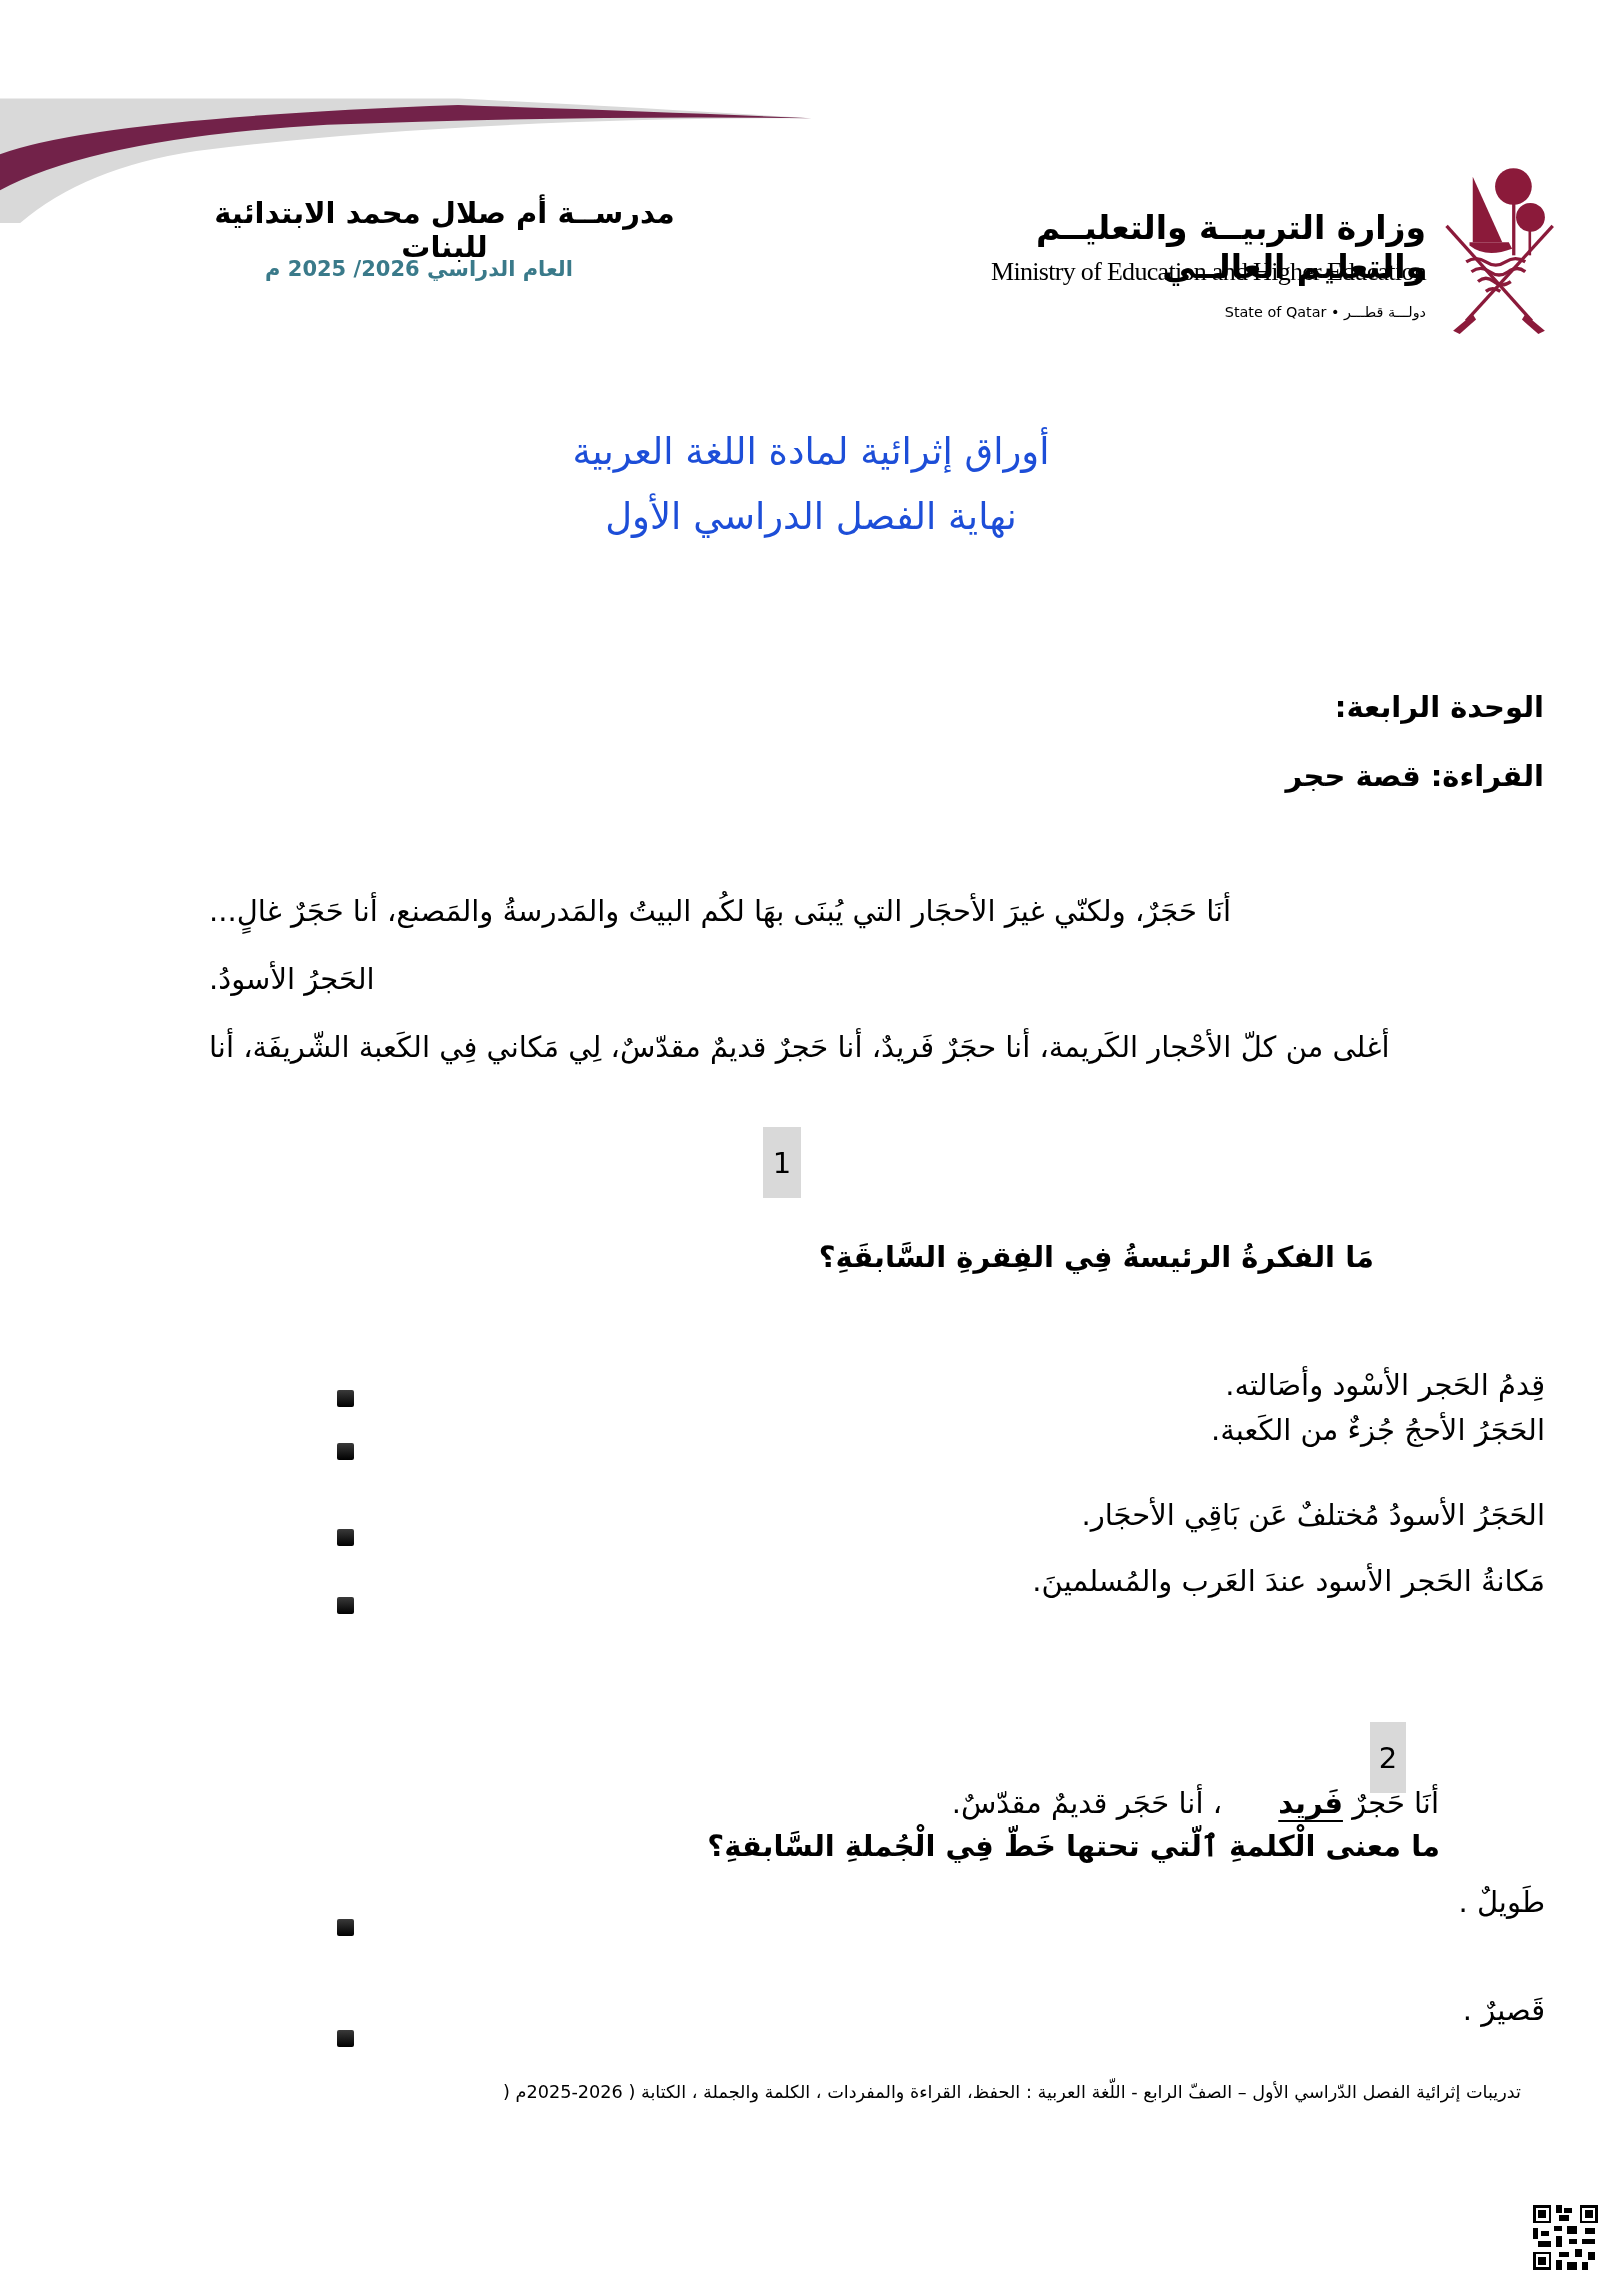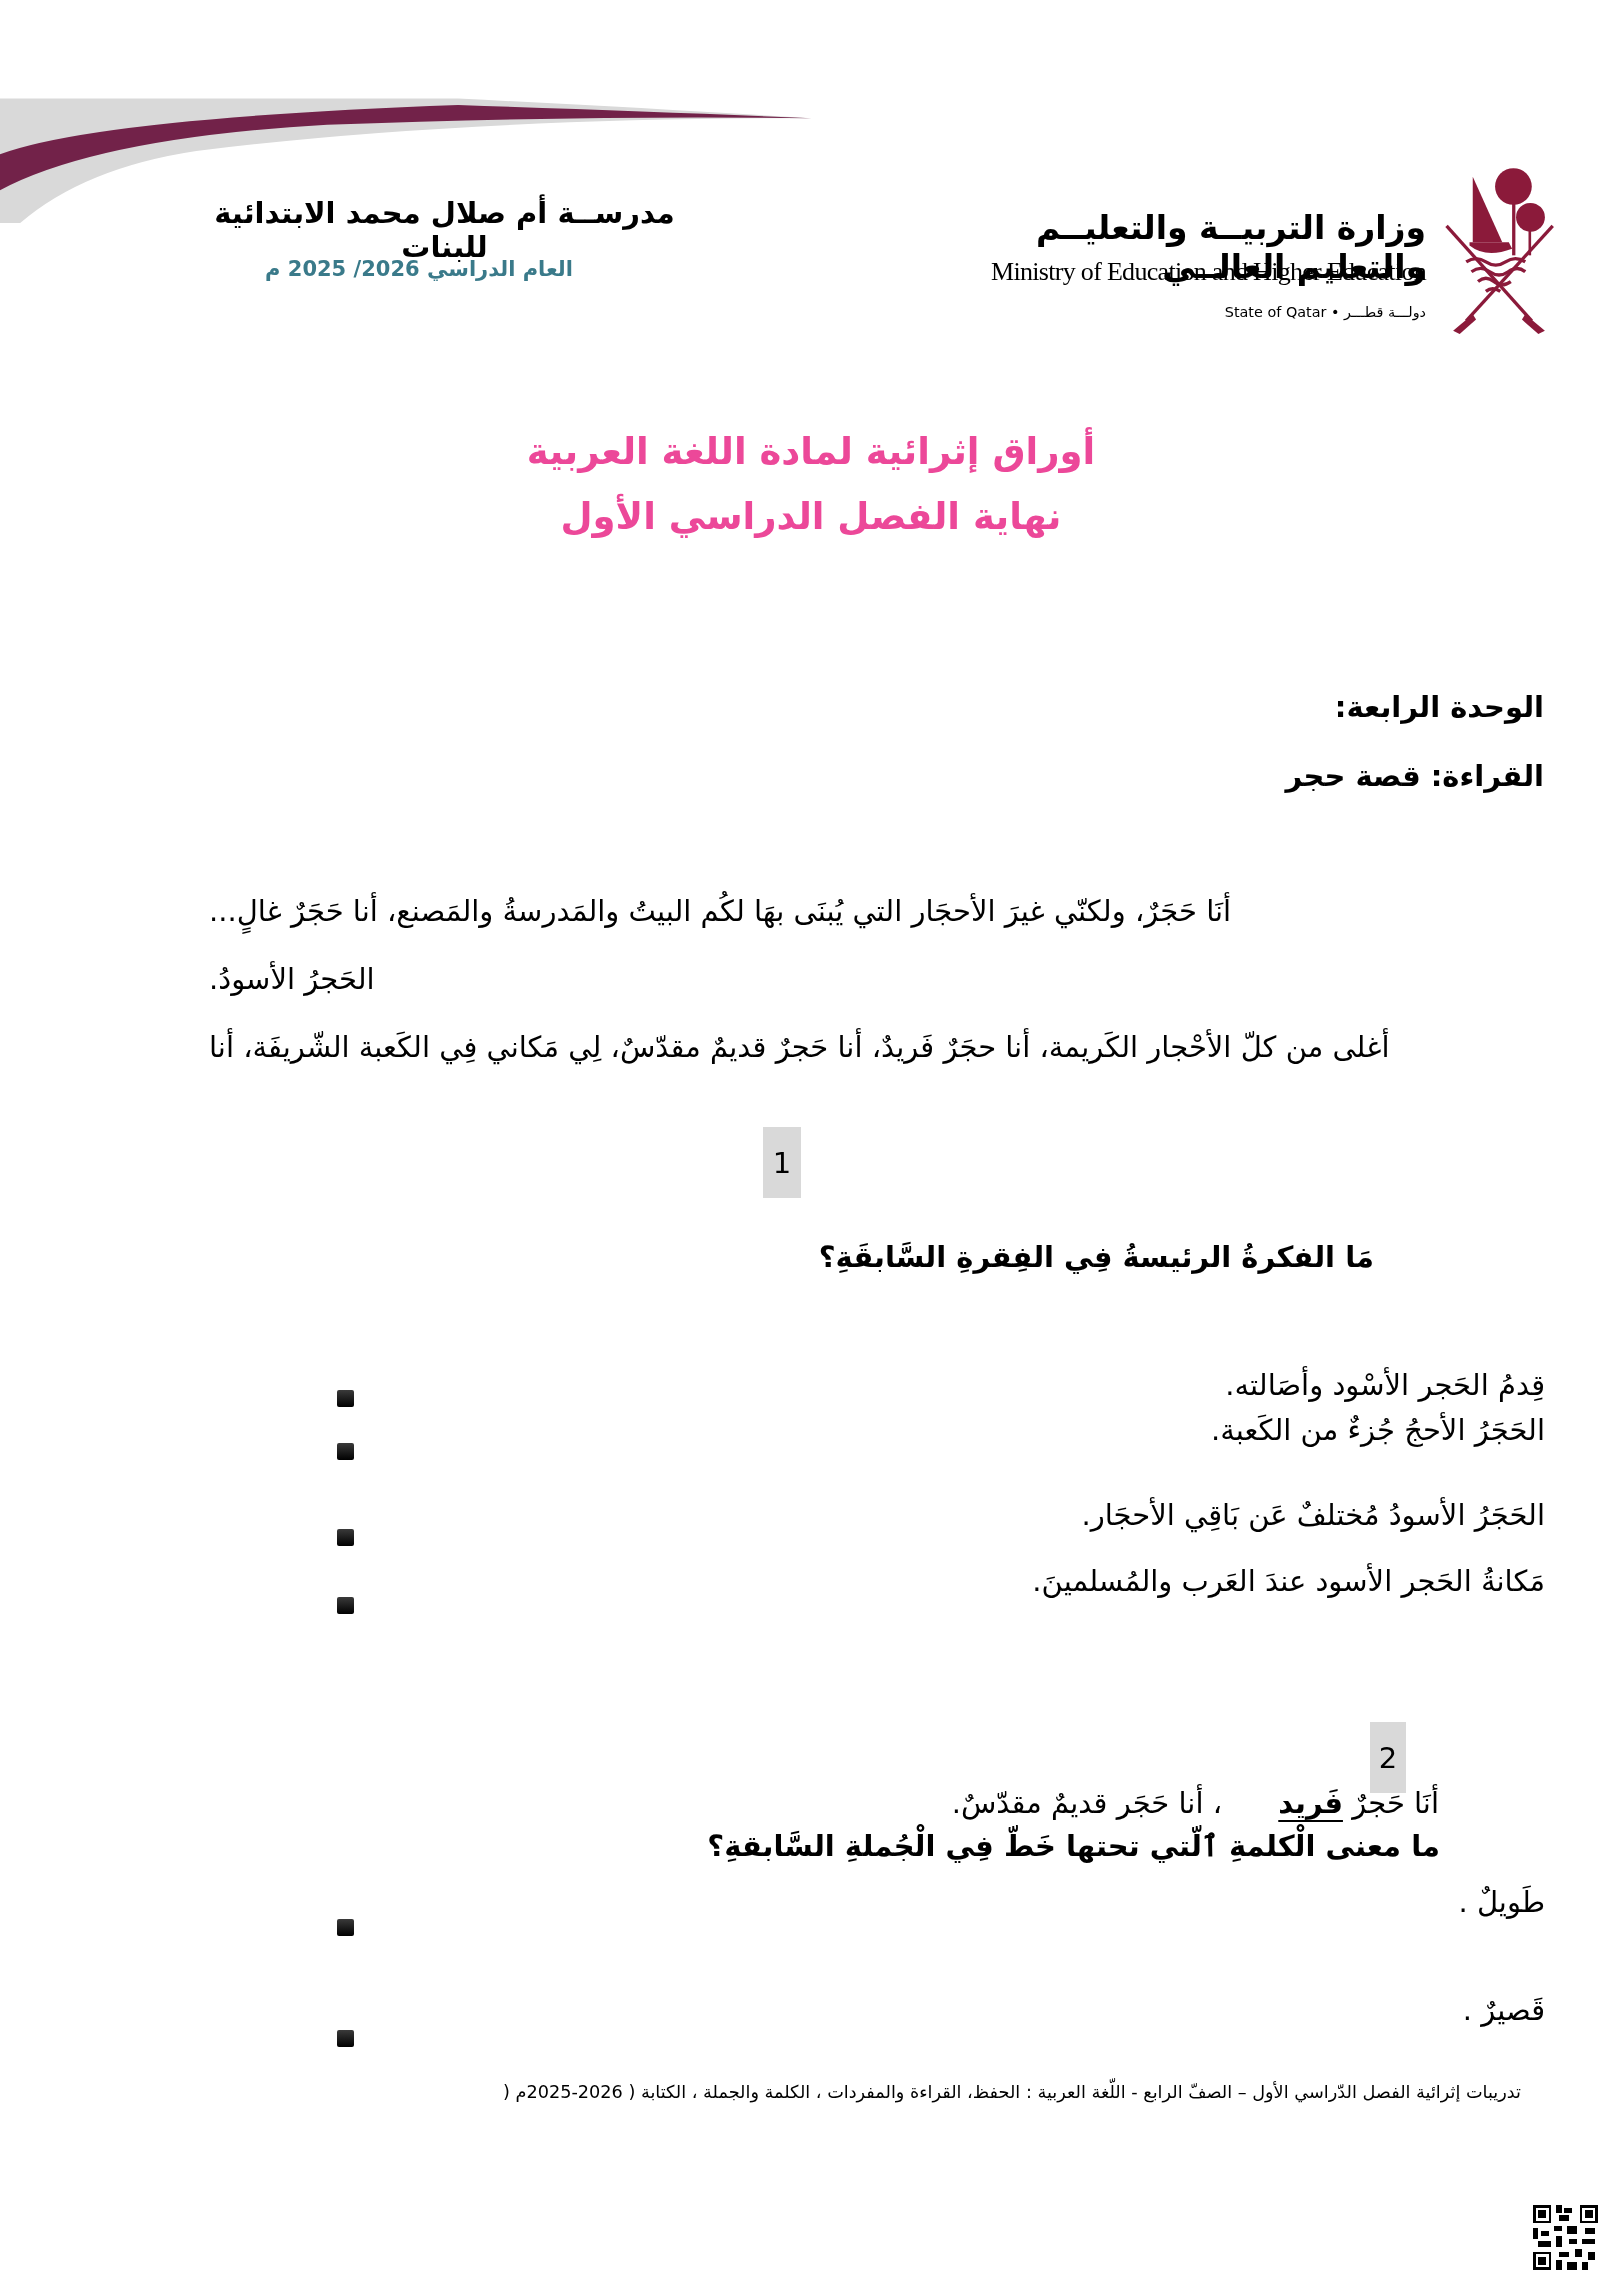--- a/index.html
+++ b/index.html
@@ -17,22 +17,22 @@
     .school-year { left: 249px; top: 257px; width: 340px; font-size: 21px; font-weight: bold;
                    color: #3a7a8a; text-align: center; }
 
     
     .ministry-ar { left: 942px; top: 208px; width: 484px; font-size: 33px; font-weight: bold; text-align: right; }
     .ministry-en { left: 942px; top: 257px; width: 484px; font-size: 26px; font-family: Liberation Serif, serif; text-align: right; letter-spacing: -0.7px; }
     .ministry-state { left: 1073px; top: 304px; width: 353px; font-size: 14.4px; text-align: right; }
     .emblem { left: 1440px; top: 157px; width: 118px; height: 177px; }
 
     
-    .doc-title { left: 196px; top: 419px; width: 1230px; text-align: center; color: #ec4899;
-                 font-size: 37px; font-weight: bold; line-height: 65px; font-family: "DejaVu Sans", sans-serif; }
+    .doc-title { left: 196px; top: 419px; width: 1230px; text-align: center; color: #1d4ed8;
+                 font-size: 37px; font-weight: normal; line-height: 65px; font-family: "DejaVu Sans", sans-serif; }
 
     
     .unit-label { left: 785px; width: 759px; font-size: 29px; font-weight: bold; }
 
     
     .passage { left: 209px; top: 877px; width: 1335px; font-size: 29px; line-height: 68px;
                text-align: left; }
 
     
     .num-badge { background: #d9d9d9; font-size: 29px; display: flex; align-items: center;

